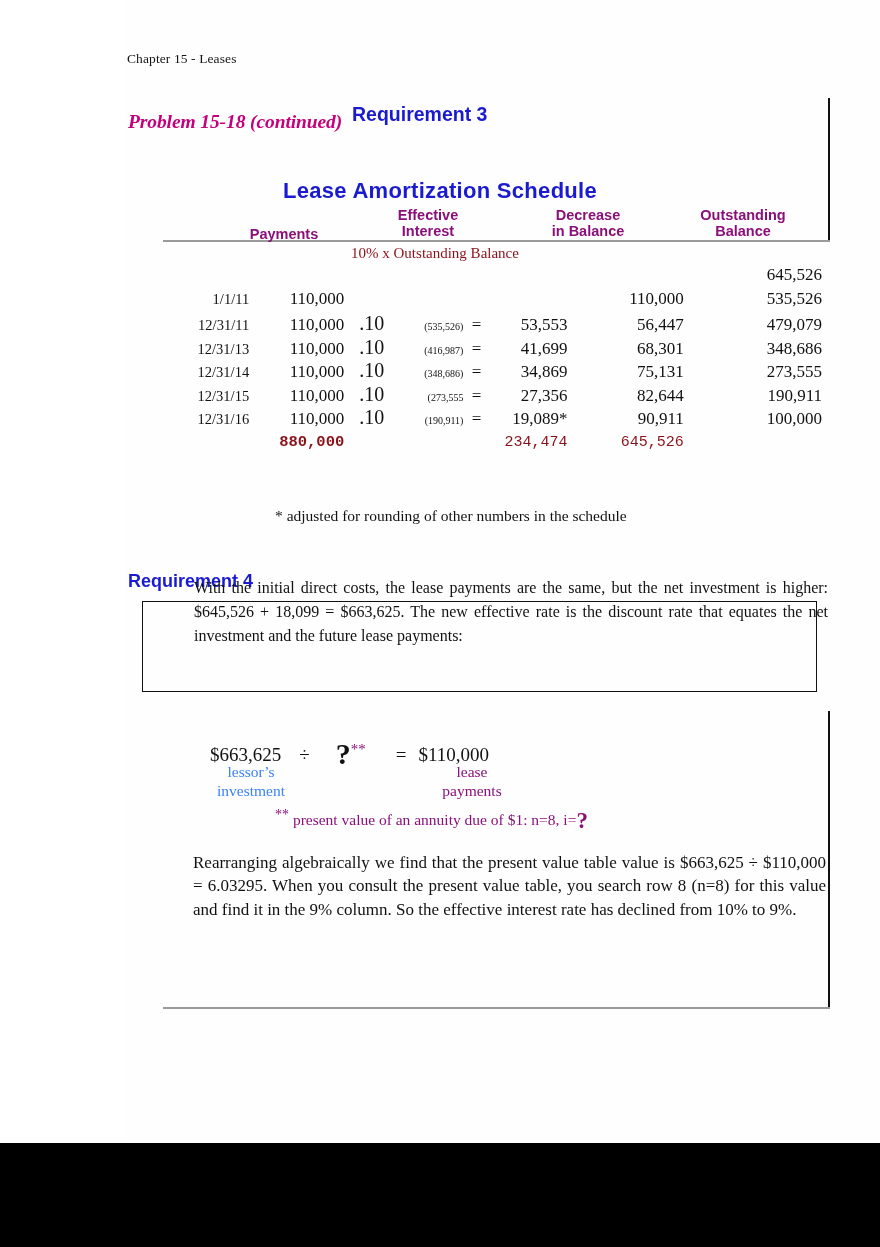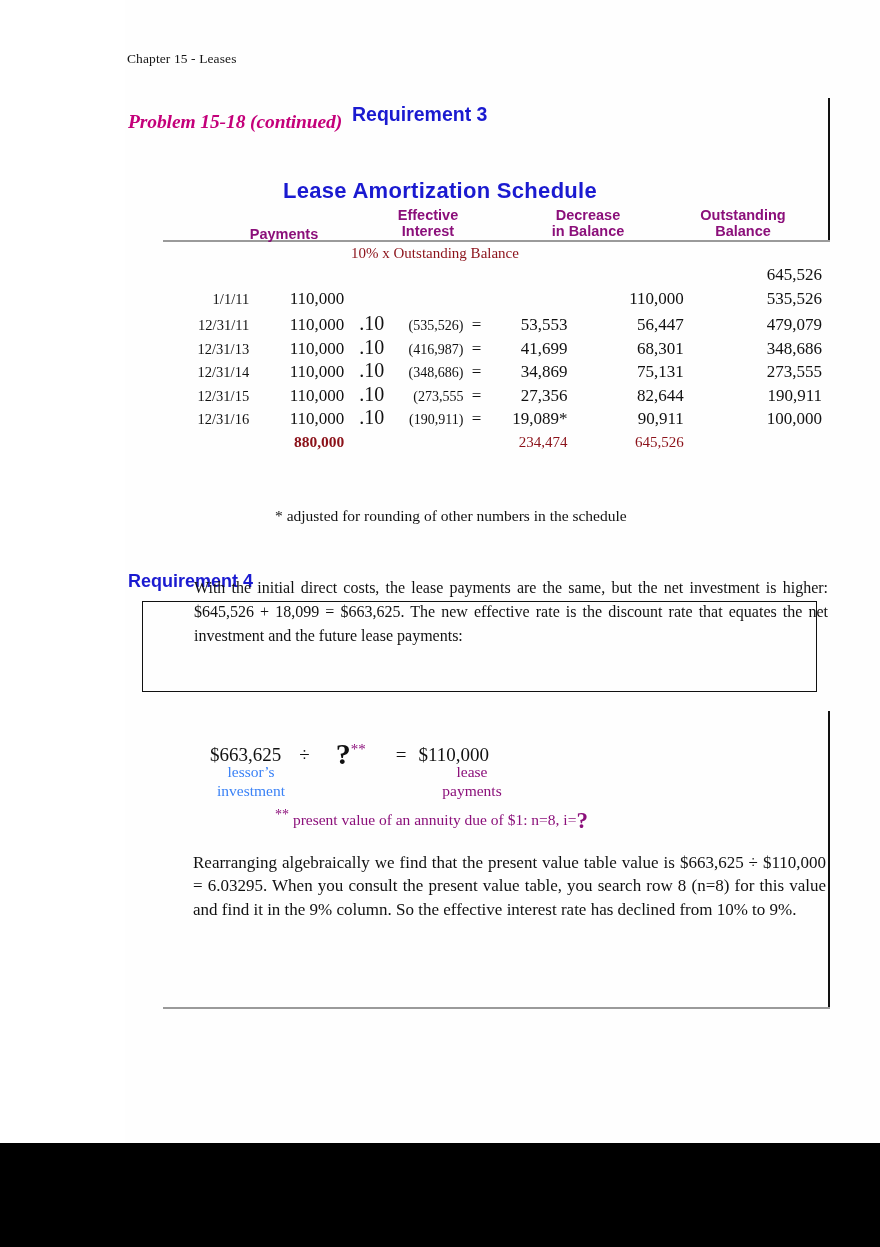--- a/index.html
+++ b/index.html
@@ -132,29 +132,29 @@
   }
   .tbl td {
     padding: 0;
     height: 23.5px;
     vertical-align: baseline;
     white-space: nowrap;
   }
   .c-date    { width: 86px;  text-align: right; font-size: 14.5px; padding-right: 9px !important; }
   .c-pay     { width: 86px;  text-align: right; }
   .c-rate    { width: 30px;  text-align: right; font-size: 20px; padding-left: 10px !important; }
-  .c-base    { width: 76px;  text-align: right; font-size: 14px; padding-left: 3px !important;}
+  .c-base    { width: 76px;  text-align: right; font-size: 10px; padding-left: 3px !important;}
   .c-eq      { width: 26px;  text-align: center; }
   .c-int     { width: 78px;  text-align: right; }
   .c-dec     { width: 116px; text-align: right; padding-right: 16px !important; }
   .c-bal     { width: 122px; text-align: right; padding-right: 8px !important; }
 
   .tbl tr.total td { color: #8b1119; font-size: 15px; }
   .tbl tr.total td.c-pay { font-weight: bold; font-size: 15.5px; }
-  .tbl tr.total td { padding-top: 3px !important; }
+  .tbl tr.total td { padding-top: 3px !important; font-family: Liberation Mono, monospace; }
 
   .foot-note {
     position: absolute;
     left: 263px;
     top: 507px;
     font-size: 15.5px;
     color: #111111;
     margin-left: 12px;
   }
 

